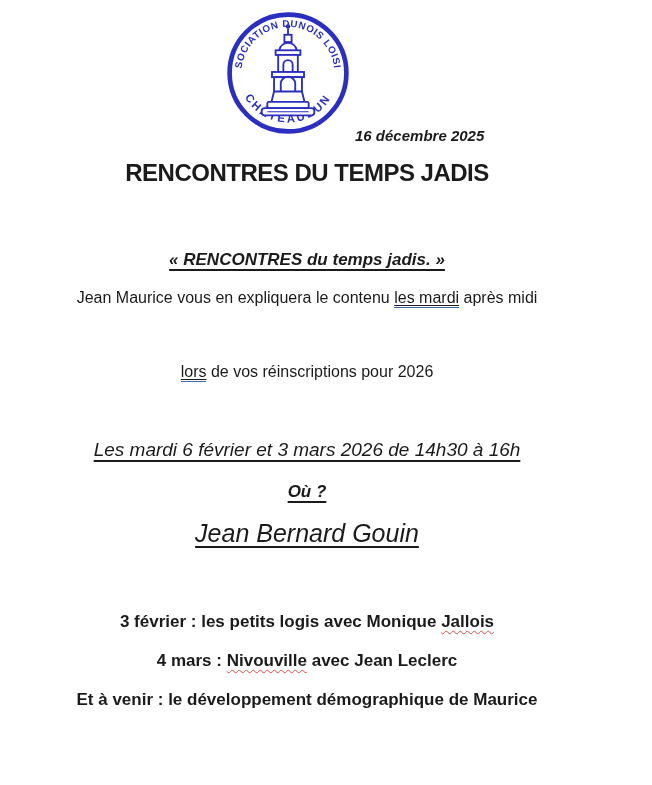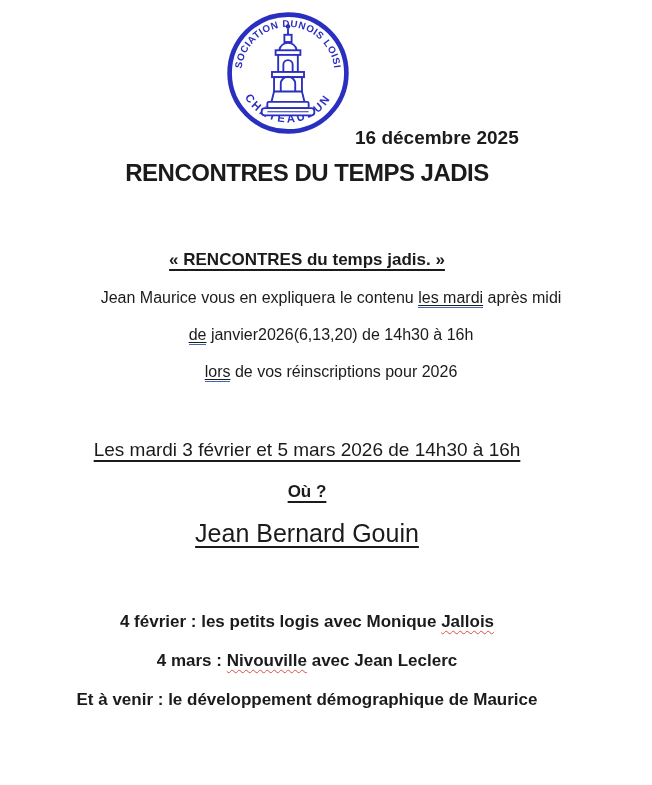--- a/index.html
+++ b/index.html
@@ -23,47 +23,49 @@
     font-family: "Liberation Sans", sans-serif;
     font-weight: bold;
     fill: #2a2fc0;
   }
   .arc-top { font-size: 9.5px; letter-spacing: 0.6px; }
   .arc-bottom { font-size: 11px; letter-spacing: 2.4px; }
   .doc-date {
     position: absolute;
     left: 355px;
     top: 127px;
-    font-size: 19px;
+    font-size: 15px;
     font-weight: bold;
+    font-style: italic;
   }
   .content {
     position: absolute;
     left: 0;
     top: 0;
     width: 614px;
     height: 785px;
   }
   .line {
     position: absolute;
     left: 0;
     width: 100%;
     text-align: center;
     white-space: nowrap;
   }
-  .s16 { font-size: 16px; line-height: 20px; padding-left: 24px; }
+  .s16 { font-size: 16px; line-height: 20px; }
   .s17 { font-size: 17px; line-height: 21px; }
   .s19 { font-size: 19px; line-height: 23px; }
   .s24 { font-size: 24px; line-height: 29px; letter-spacing: -0.5px; }
   .s25 { font-size: 25px; line-height: 30px; }
   .b { font-weight: bold; }
   .u {
     text-decoration: underline;
     text-decoration-thickness: 1.5px;
     text-underline-offset: 4px;
+    font-style: italic;
   }
   .grammar {
     text-decoration: underline;
     text-decoration-thickness: 1px;
     text-underline-offset: 2px;
     border-bottom: 1.5px solid #3a6aad;
     padding-bottom: 1px;
   }
   .spell {
     text-decoration: underline wavy #d94f43;
@@ -108,32 +110,31 @@
 
   <div class="content">
 
     <div class="line s24 b" style="top:158px">RENCONTRES DU TEMPS JADIS</div>
 
 
     <div class="line s17 b u" style="top:249px">« RENCONTRES du temps jadis. »</div>
 
     <div class="line s16" style="top:288px"><span>Jean Maurice vous en expliquera le contenu </span><span class="grammar">les mardi</span><span> après midi</span></div>
 
-    <div class="line s16" style="top:325px"><span class="grammar">de</span><span> janvier2026(6,13,20) de 14h30 à 16h</span></div>
 
     <div class="line s16" style="top:362px"><span class="grammar">lors</span><span> de vos réinscriptions pour 2026</span></div>
 
 
-    <div class="line s19 u" style="top:438px">Les mardi 3 février et 5 mars 2026 de 14h30 à 16h</div>
+    <div class="line s19 u" style="top:438px">Les mardi 6 février et 3 mars 2026 de 14h30 à 16h</div>
 
     <div class="line s17 b u" style="top:481px">Où ?</div>
 
     <div class="line s25 u" style="top:518px">Jean Bernard Gouin</div>
 
 
-    <div class="line s17 b" style="top:611px"><span>4 février : les petits logis avec Monique </span><span class="spell">Jallois</span></div>
+    <div class="line s17 b" style="top:611px"><span>3 février : les petits logis avec Monique </span><span class="spell">Jallois</span></div>
 
     <div class="line s17 b" style="top:650px"><span>4 mars : </span><span class="spell">Nivouville</span><span> avec Jean Leclerc</span></div>
 
     <div class="line s17 b" style="top:689px">Et à venir : le développement démographique de Maurice</div>
 
   </div>
 </div>
 
 </body></html>

